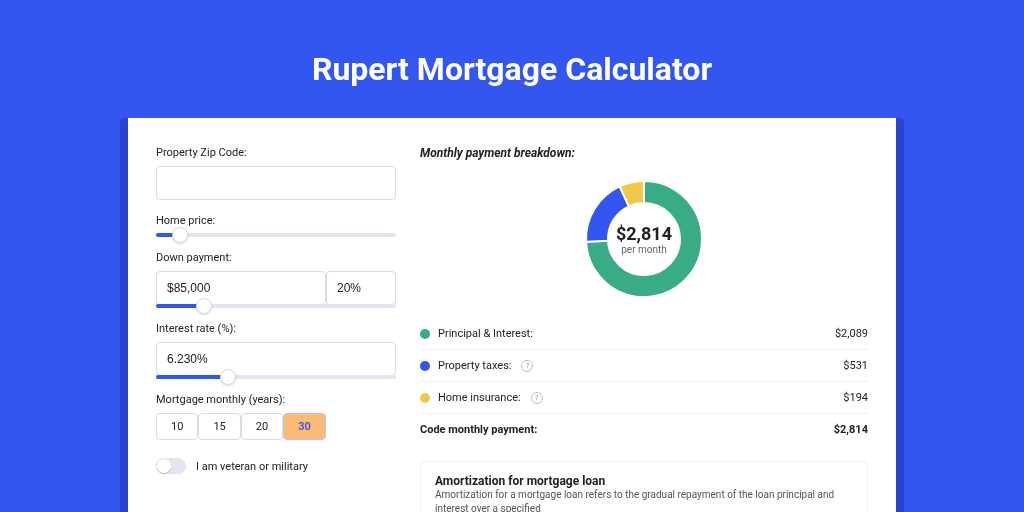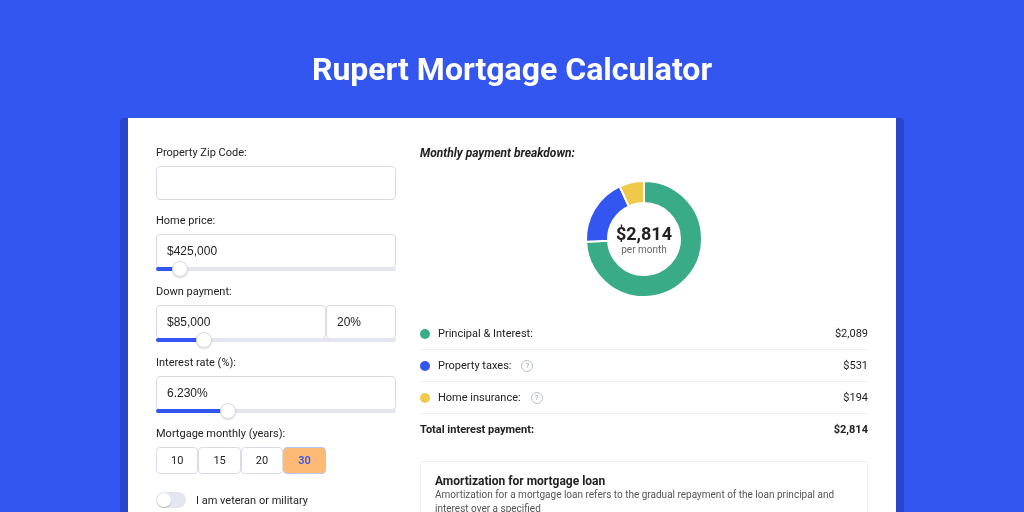--- a/index.html
+++ b/index.html
@@ -192,21 +192,20 @@
 
       <div class="left-col">
 
         <div class="field-block">
           <div class="field-label">Property Zip Code:</div>
           <input class="input" value="" style="">
         </div>
 
         <div class="field-block">
           <div class="field-label">Home price:</div>
-          <input class="input" value="$425,000" style="">
           <div class="slider-track">
             <div class="slider-fill" id="hp-fill" style="width: 10%;"></div>
             <div class="slider-thumb" id="hp-thumb" style="left: calc(10% - 8px);"></div>
           </div>
         </div>
 
         <div class="field-block">
           <div class="field-label">Down payment:</div>
           <div class="dp-row">
             <input class="input" value="$85,000" style="">
@@ -285,21 +284,21 @@
                 <span class="dot dot-hi"></span>
                 <span class="legend-label">Home insurance:</span>
                 <span class="info-icon">?</span>
               </div>
               <span class="legend-value">$194</span>
             </div>
           </div>
 
         <div class="legend-row total">
           <div class="legend-left">
-            <span class="legend-label">Total interest payment:</span>
+            <span class="legend-label">Code monthly payment:</span>
           </div>
           <span class="legend-value">$2,814</span>
         </div>
 
         <div class="amort-box">
           <div class="amort-title">Amortization for mortgage loan</div>
           <div class="amort-text">Amortization for a mortgage loan refers to the gradual repayment of the loan principal and interest over a specified</div>
         </div>
 
       </div>

